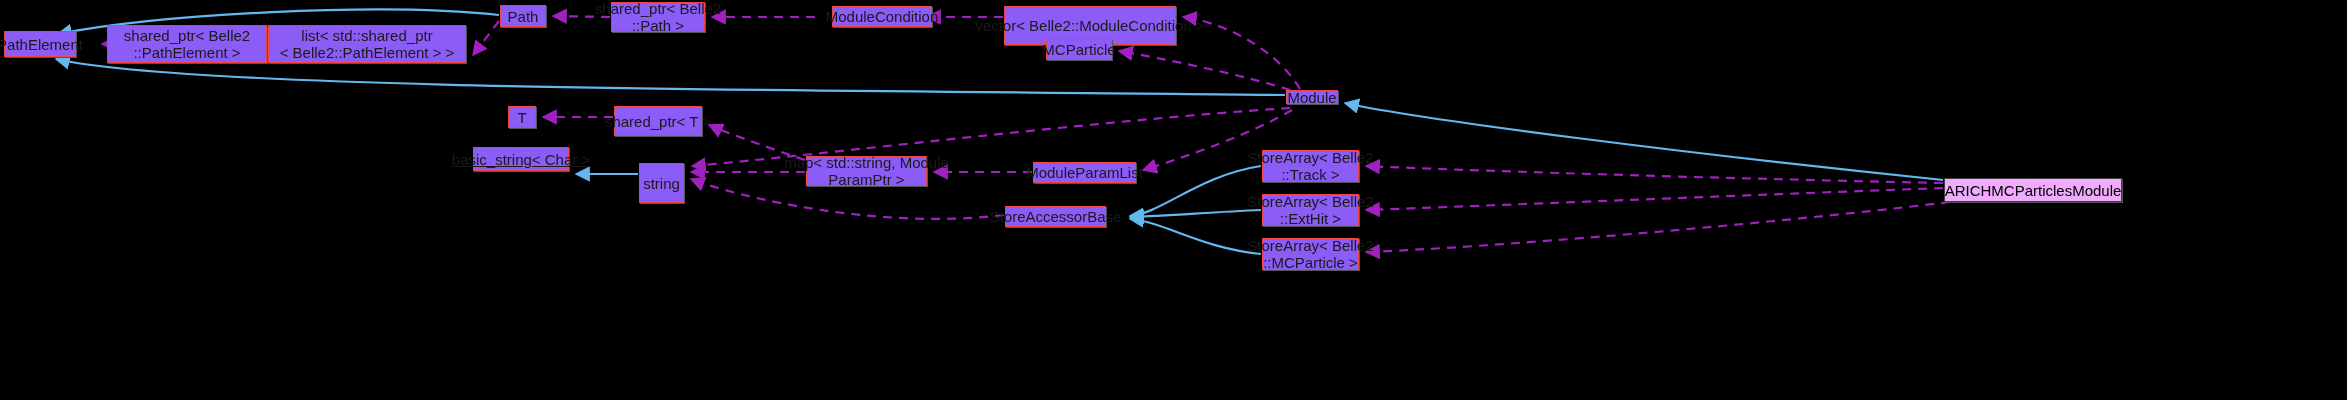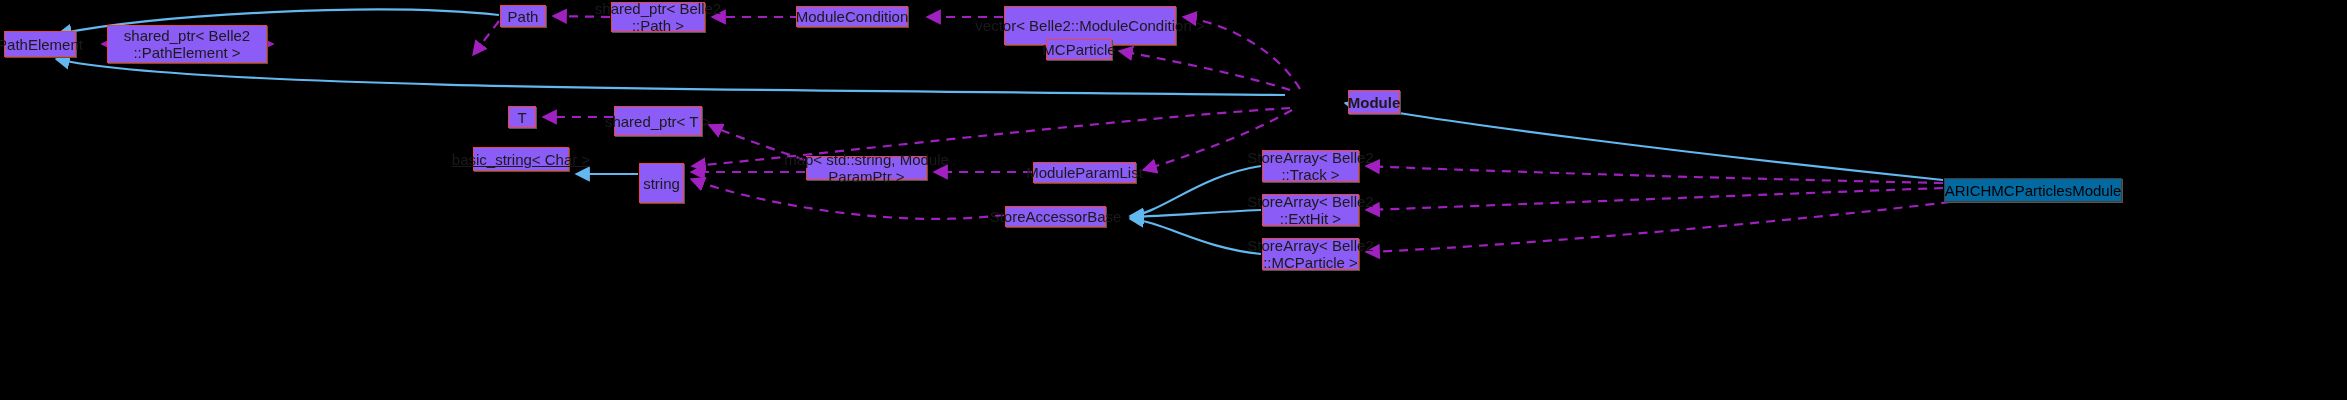--- a/index.html
+++ b/index.html
@@ -33,21 +33,21 @@
     line-height: 17px;
     text-align: center;
     display: flex;
     align-items: center;
     justify-content: center;
     white-space: pre;
     box-shadow: 1px 1px 0 0 #555555;
     z-index: 5;
   }
   .node.highlight {
-    background: #0369a1;
+    background: #f0abfc;
     border: 1px solid #404040;
     color: #000000;
   }
 </style>
 </head>
 <body>
 
 <div id="diagram" style="background: rgb(0, 0, 0);">
 
   <svg id="edges" viewBox="0 0 2347 400" width="2347" height="400" xmlns="http://www.w3.org/2000/svg">
@@ -88,32 +88,34 @@
       <path d="M 1261 166 C 1200 175 1160 214 1130 216" stroke="#63b8f0"></path>
       <path d="M 1261 210 C 1210 212 1170 216 1130 217" stroke="#63b8f0"></path>
       <path d="M 1261 254 C 1200 248 1165 222 1130 219" stroke="#63b8f0"></path>
       <path d="M 1943 180 C 1700 155 1420 120 1345 103" stroke="#63b8f0"></path>
     </g>
   </svg>
 
   <div class="node" style="left: 4px; top: 31px; width: 72px; height: 26px;">PathElement</div>
   <div class="node" style="left: 107px; top: 25px; width: 160px; height: 38px;">shared_ptr&lt; Belle2
 ::PathElement &gt;</div>
+  <div class="node" style="left: 268px; top: 25px; width: 198px; height: 38px;">list&lt; std::shared_ptr
+&lt; Belle2::PathElement &gt; &gt;</div>
   <div class="node" style="left: 500px; top: 5px; width: 46px; height: 22px;">Path</div>
   <div class="node" style="left: 611px; top: 2px; width: 94px; height: 30px;">shared_ptr&lt; Belle2
 ::Path &gt;</div>
-  <div class="node" style="left: 796px; top: 6px; width: 112px; height: 21px;">ModuleCondition</div>
+  <div class="node" style="left: 832px; top: 6px; width: 100px; height: 21px;">ModuleCondition</div>
   <div class="node" style="left: 1004px; top: 6px; width: 172px; height: 39px;">vector&lt; Belle2::ModuleCondition &gt;</div>
   <div class="node" style="left: 1046px; top: 39px; width: 66px; height: 21px;">MCParticle</div>
-  <div class="node" style="left: 1348px; top: 90px; width: 52px; height: 24px; font-weight: bold;">Module</div>
+  <div class="node" style="left: 1286px; top: 90px; width: 52px; height: 14px;">Module</div>
   <div class="node" style="left: 508px; top: 106px; width: 28px; height: 22px;">T</div>
   <div class="node" style="left: 614px; top: 106px; width: 88px; height: 30px;">shared_ptr&lt; T &gt;</div>
   <div class="node" style="left: 473px; top: 147px; width: 96px; height: 24px; text-decoration: underline;">basic_string&lt; Char &gt;</div>
   <div class="node" style="left: 639px; top: 163px; width: 45px; height: 40px;">string</div>
-  <div class="node" style="left: 806px; top: 156px; width: 121px; height: 24px;">map&lt; std::string, Module
+  <div class="node" style="left: 806px; top: 156px; width: 121px; height: 30px;">map&lt; std::string, Module
 ParamPtr &gt;</div>
   <div class="node" style="left: 1033px; top: 162px; width: 103px; height: 21px;">ModuleParamList</div>
   <div class="node" style="left: 1262px; top: 150px; width: 97px; height: 32px;">StoreArray&lt; Belle2
 ::Track &gt;</div>
   <div class="node" style="left: 1262px; top: 194px; width: 97px; height: 32px;">StoreArray&lt; Belle2
 ::ExtHit &gt;</div>
   <div class="node" style="left: 1005px; top: 206px; width: 101px; height: 21px;">StoreAccessorBase</div>
   <div class="node" style="left: 1262px; top: 238px; width: 97px; height: 32px;">StoreArray&lt; Belle2
 ::MCParticle &gt;</div>
   <div class="node highlight" style="left: 1944px; top: 178px; width: 178px; height: 24px;">ARICHMCParticlesModule</div>

